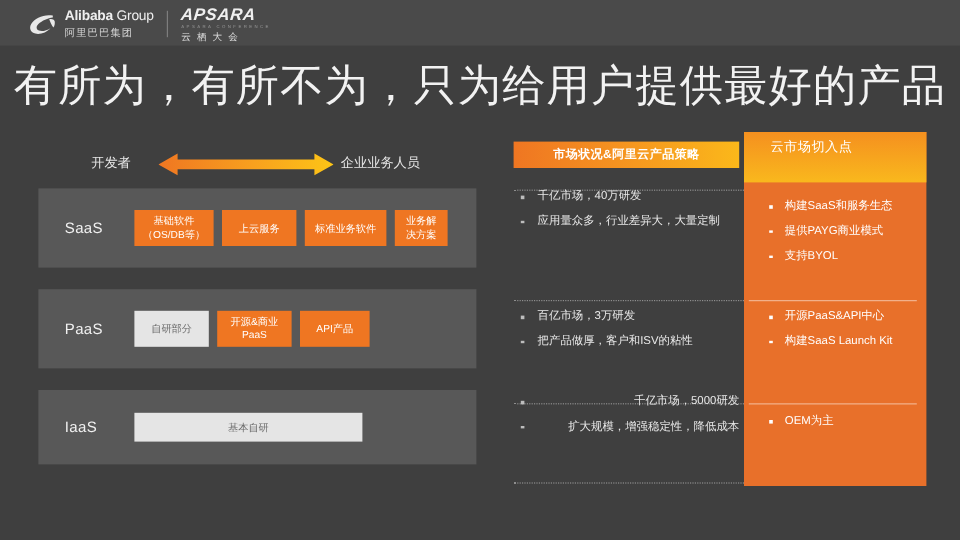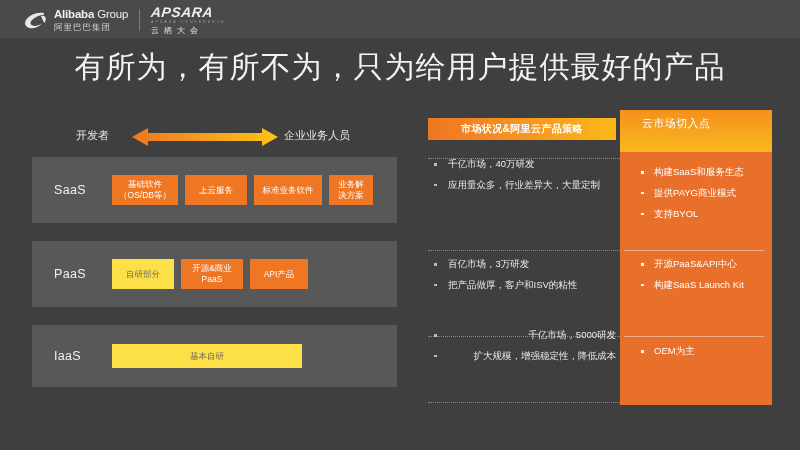--- a/index.html
+++ b/index.html
@@ -94,21 +94,21 @@
     white-space: nowrap;
   }
 
   
   #page-title {
     position: absolute;
     left: 0; top: 47px;
     width: 800px;
     text-align: center;
     font-family: "DejaVu Serif", "Liberation Serif", serif;
-    font-size: 30px;
+    font-size: 36px;
     color: #f2f2f2;
     letter-spacing: 1px;
     white-space: nowrap;
   }
 
   
   #left-col {
     position: absolute;
     left: 32px; top: 110px;
     width: 365px; height: 290px;
@@ -168,21 +168,21 @@
     text-align: center;
     font-size: 8.5px;
     line-height: 1.25;
     color: #ffffff;
     padding: 4px 6px;
     min-height: 30px;
     box-sizing: border-box;
     white-space: pre-line;
   }
   .chip.orange { background: #ef7622; }
-  .chip.gray   { background: #fde047; color: #6b6b6b; text-align: center; }
+  .chip.gray   { background: #e5e5e5; color: #6b6b6b; text-align: center; }
   .chip.wide   { width: 190px; min-height: 24px; }
 
   
   #right-col {
     position: absolute;
     left: 424px; top: 110px;
     width: 348px; height: 295px;
   }
   #strategy-header {
     position: absolute;

